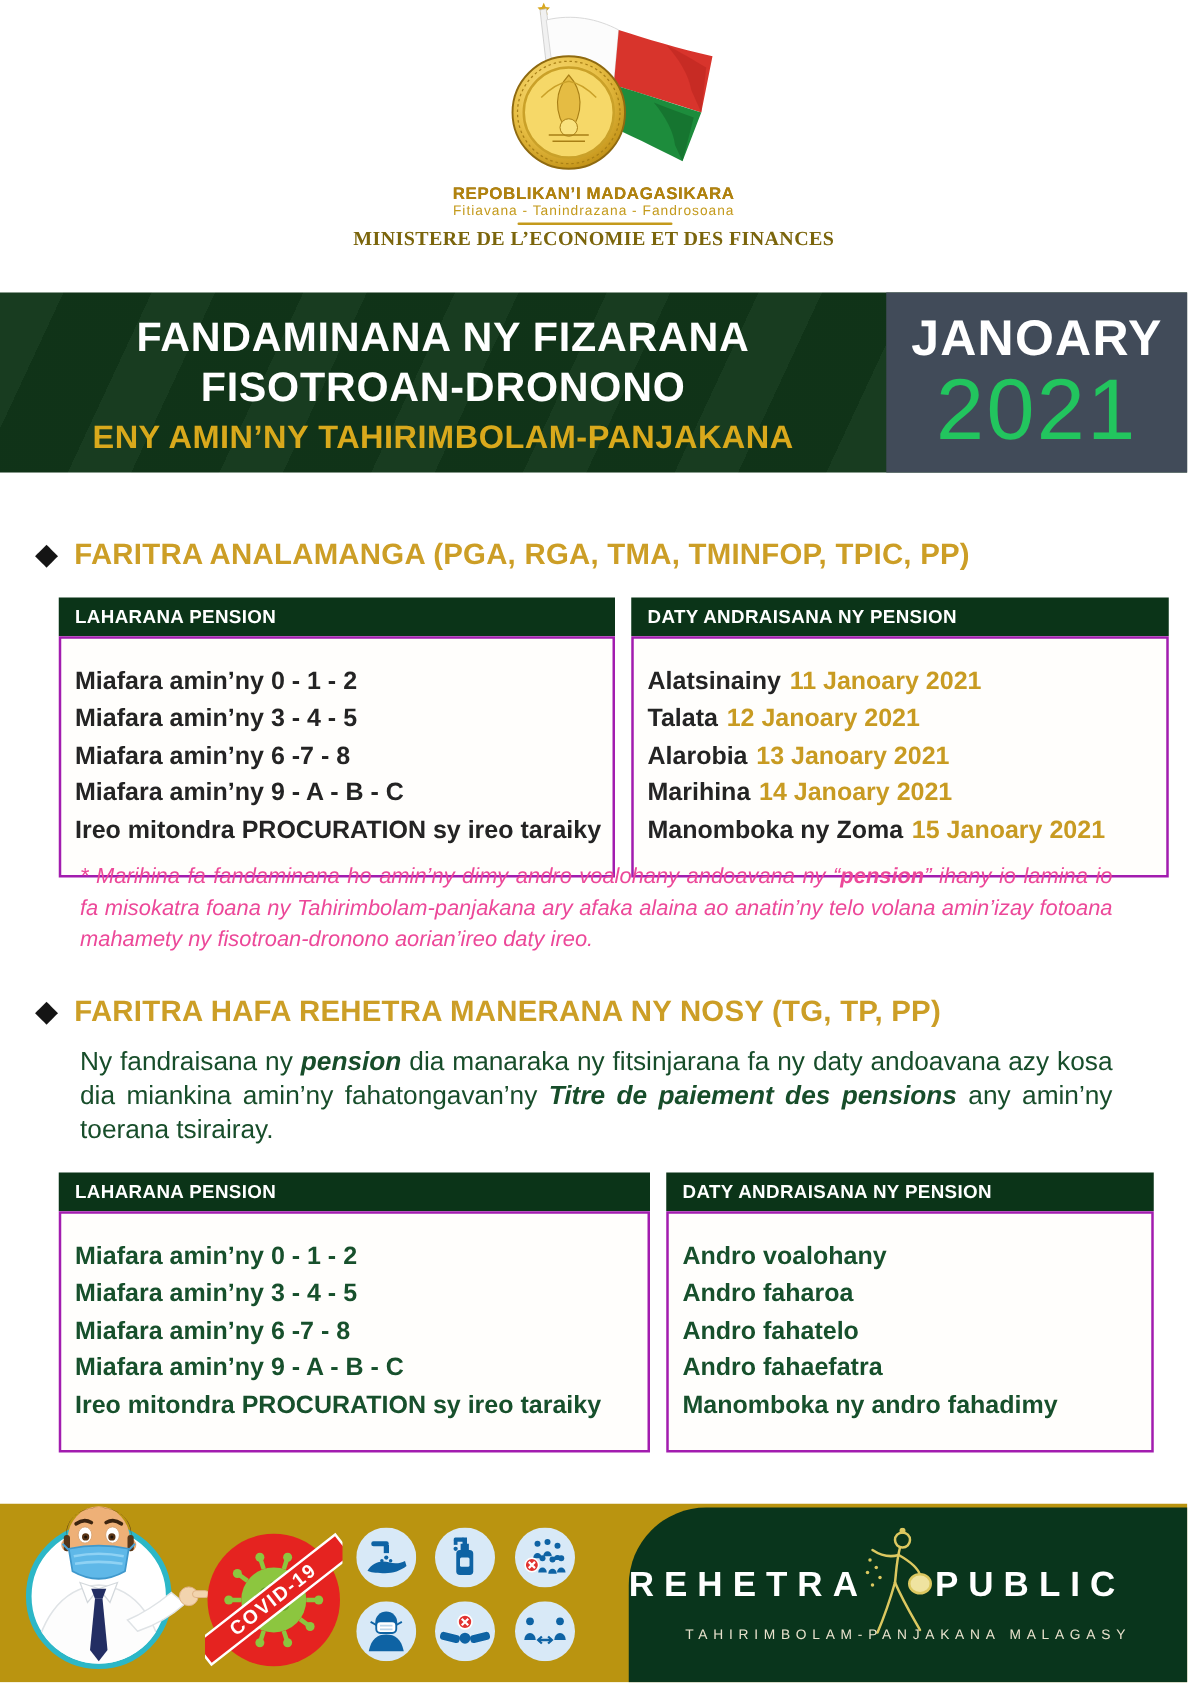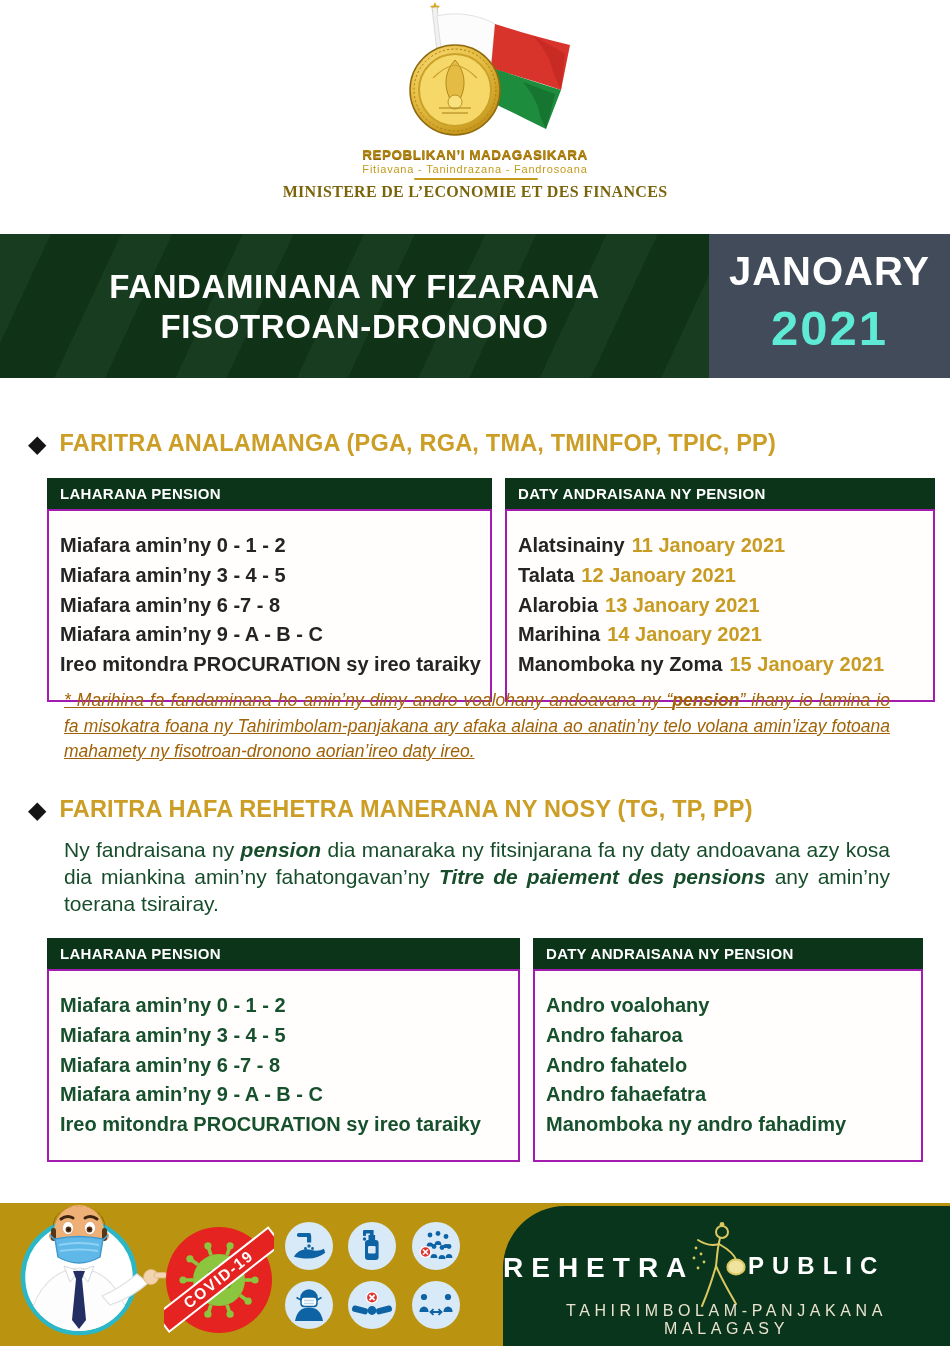--- a/index.html
+++ b/index.html
@@ -18,51 +18,51 @@
   
   .banner{top:234px;left:0;width:950px;height:144px;background:#113619;}
   .banner-left{position:absolute;left:0;top:0;width:709px;height:144px;
     background:repeating-linear-gradient(115deg,rgba(255,255,255,.03) 0 46px,rgba(0,0,0,.05) 46px 110px);
     display:flex;flex-direction:column;align-items:center;justify-content:center;padding-top:2px;box-sizing:border-box;}
   .banner-t1{font-size:33px;font-weight:bold;color:#ffffff;letter-spacing:.6px;line-height:40px;white-space:nowrap;}
   .banner-t2{font-size:26px;font-weight:bold;color:#d9a91c;letter-spacing:.4px;margin-top:4px;white-space:nowrap;}
   .banner-right{position:absolute;left:709px;top:0;width:241px;height:144px;background:#414b59;
     display:flex;flex-direction:column;align-items:center;justify-content:center;}
   .banner-month{font-size:40px;font-weight:bold;color:#ffffff;letter-spacing:1px;line-height:44px;}
-  .banner-year{font-size:49px;font-weight:bold;color:#5eead4;line-height:70px;letter-spacing:2px;}
+  .banner-year{font-size:69px;font-weight:normal;color:#22c55e;line-height:70px;letter-spacing:2px;}
 
   
   .sec-head{display:flex;align-items:center;gap:13px;white-space:nowrap;}
   .diamond{font-size:24px;color:#141414;line-height:24px;}
   .sec-head-text{font-size:23.5px;font-weight:bold;color:#cc9e26;letter-spacing:.2px;}
 
   
   .tcol{position:absolute;}
   .thead{height:31px;background:#0b3418;color:#ffffff;font-size:15px;font-weight:bold;
     letter-spacing:.3px;display:flex;align-items:center;padding-left:13px;box-sizing:border-box;}
   .tbody{margin-top:0;border:2px solid #a21caf;background:#fffefc;padding:20px 11px;}
   .trow{font-size:20px;font-weight:bold;line-height:29.8px;white-space:nowrap;}
   .t1 .trow{color:#242424;}
   .t1 .date{color:#c89b22;margin-left:7px;}
   .t2 .trow{color:#17502c;}
 
   
-  .note{top:688px;left:64px;width:826px;font-size:17.5px;font-style:italic;color:#a16207;
-    line-height:25.5px;text-align:justify;text-decoration:underline;}
+  .note{top:688px;left:64px;width:826px;font-size:17.5px;font-style:italic;color:#ec4899;
+    line-height:25.5px;text-align:justify;}
   .note b{font-weight:bold;}
   .para{top:836px;left:64px;width:826px;font-size:21px;color:#174d2a;line-height:27px;text-align:justify;}
   .para .bi{font-weight:bold;font-style:italic;}
 
   
   .foot-band{top:1203px;left:0;width:950px;height:143px;background:#ba9410;}
   .foot-panel{top:1206px;left:503px;width:447px;height:140px;background:#09351c;border-radius:62px 0 0 0;}
   .brand-left{top:1252px;left:503px;width:190px;text-align:right;font-size:28px;font-weight:bold;
     color:#fff;letter-spacing:8px;}
-  .brand-right{top:1252px;left:748px;font-size:24px;font-weight:bold;color:#fff;letter-spacing:8px;}
-  .brand-sub{top:1302px;left:503px;width:447px;text-align:center;font-size:16px;color:#e9e2cd;letter-spacing:4.6px;}
+  .brand-right{top:1252px;left:748px;font-size:28px;font-weight:bold;color:#fff;letter-spacing:8px;}
+  .brand-sub{top:1302px;left:503px;width:447px;text-align:center;font-size:11px;color:#e9e2cd;letter-spacing:4.6px;}
   .hicon{width:48px;height:48px;}
 </style>
 </head>
 <body>
 
 <div class="page">
 
   <svg class="abs" style="left:383px;top:2px" width="200" height="146" viewBox="0 0 200 146">
     <defs>
       <radialGradient id="gMed" cx="40%" cy="35%" r="75%">
@@ -93,20 +93,21 @@
   </svg>
   <div class="abs mast-motto">Fitiavana - Tanindrazana - Fandrosoana</div>
   <div class="abs mast-republic">REPOBLIKAN’I MADAGASIKARA</div>
   <div class="abs mast-rule"></div>
   <div class="abs mast-ministry">MINISTERE DE L’ECONOMIE ET DES FINANCES</div>
 
   <div class="abs banner">
     <div class="banner-left">
       <div class="banner-t1">FANDAMINANA NY FIZARANA</div>
       <div class="banner-t1">FISOTROAN-DRONONO</div>
+      <div class="banner-t2">ENY AMIN’NY TAHIRIMBOLAM-PANJAKANA</div>
     </div>
     <div class="banner-right">
       <div class="banner-month">JANOARY</div>
       <div class="banner-year">2021</div>
     </div>
   </div>
 
   <div class="abs sec-head" style="left:28px;top:430px">
     <span class="diamond">◆</span>
     <span class="sec-head-text">FARITRA ANALAMANGA (PGA, RGA, TMA, TMINFOP, TPIC, PP)</span>

